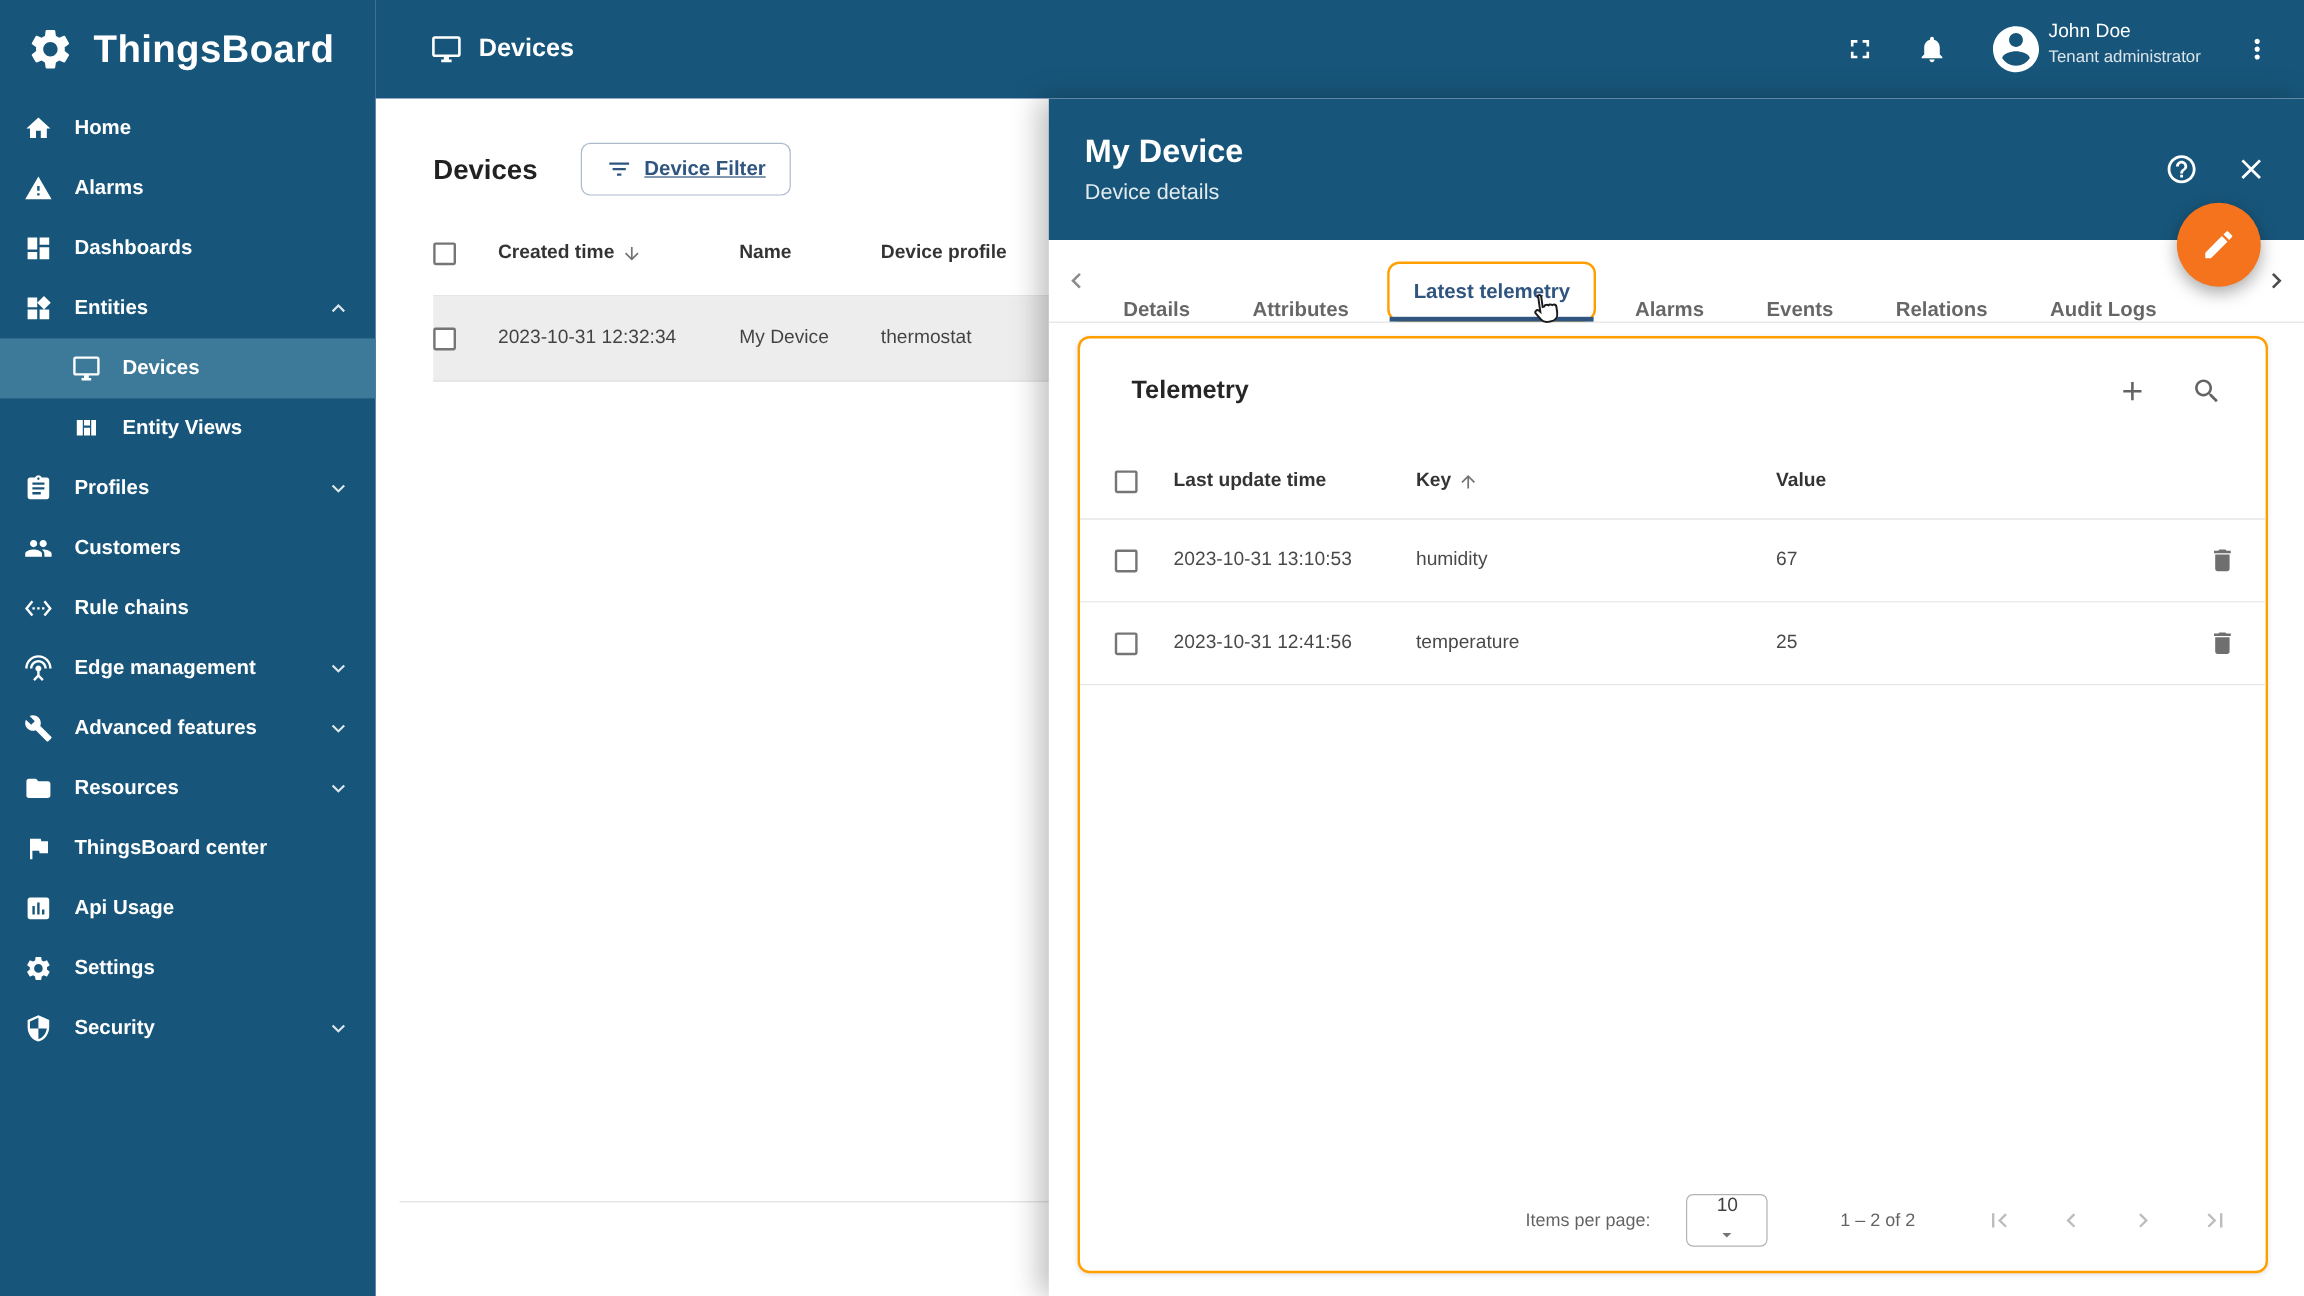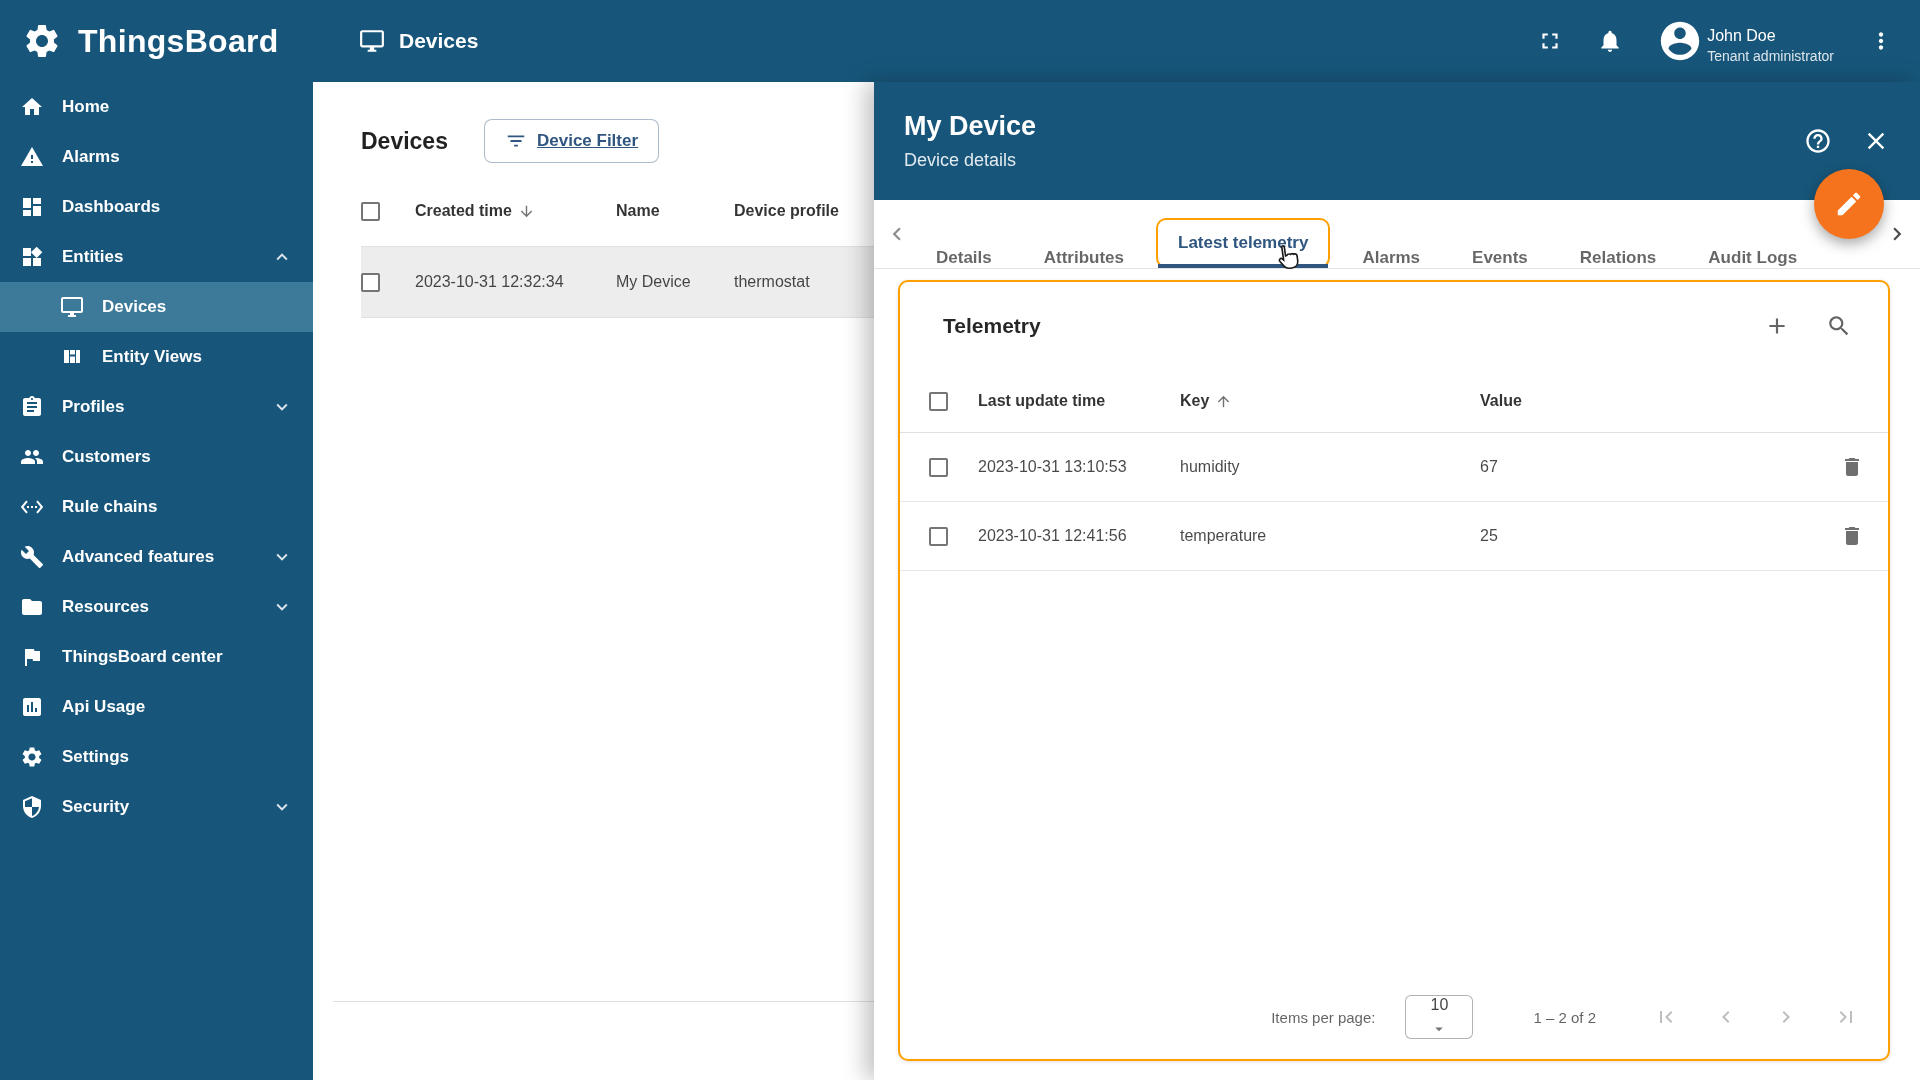--- a/index.html
+++ b/index.html
@@ -19,21 +19,21 @@
   .menu-item .grow{flex:1;}
   .mi{width:24px;height:24px;fill:#fff;}
   .chev{width:22px;height:22px;fill:rgba(255,255,255,.85);}
   .chev.up{transform:rotate(180deg);}
 
   
   .topbar{position:absolute;left:313px;right:0;top:0;height:82px;background:var(--primary);color:#fff;display:flex;align-items:center;padding:0 26px 0 46px;box-sizing:border-box;z-index:4;}
   .topbar-title{display:flex;align-items:center;gap:14px;font-size:21px;font-weight:700;}
   .topbar-right{margin-left:auto;display:flex;align-items:center;gap:34px;}
   .tb-ic{width:26px;height:26px;fill:#fff;cursor:pointer;}
-  .user{display:flex;align-items:flex-end;gap:4px;cursor:pointer;}
+  .user{display:flex;align-items:flex-start;gap:4px;cursor:pointer;}
   .avatar{width:46px;height:46px;fill:#fff;}
   .user-text{display:flex;flex-direction:column;gap:3px;}
   .user-name{font-size:16px;}
   .user-role{font-size:14px;opacity:.85;}
 
   
   .content{position:absolute;left:313px;top:82px;right:0;bottom:0;background:#fff;}
   .panel{padding-left:48px;}
   .panel-head{margin-top:24px;height:70px;display:flex;align-items:center;gap:36px;}
   .panel-title{font-size:23px;font-weight:600;color:rgba(0,0,0,.87);}
@@ -160,20 +160,30 @@
         <span>Customers</span>
       </div>
       <div class="menu-item">
         <svg class="mi" viewBox="0 0 24 24">
             <path d="M7.77 6.76 6.23 5.48.82 12l5.41 6.52 1.54-1.28L3.42 12l4.35-5.24zM7 13h2v-2H7v2zm10-2h-2v2h2v-2zm-6 2h2v-2h-2v2zm6.77-7.52-1.54 1.28L20.58 12l-4.35 5.24 1.54 1.28L23.18 12l-5.41-6.52z"></path>
           </svg>
         <span>Rule chains</span>
       </div>
       <div class="menu-item">
         <svg class="mi" viewBox="0 0 24 24">
+            <path d="M12 5c-3.87 0-7 3.13-7 7h2c0-2.76 2.24-5 5-5s5 2.24 5 5h2c0-3.87-3.13-7-7-7zm1 9.29c.88-.39 1.5-1.26 1.5-2.29 0-1.38-1.12-2.5-2.5-2.5S9.5 10.62 9.5 12c0 1.02.62 1.9 1.5 2.29v3.3L7.59 21 9 22.41l3-3 3 3L16.41 21 13 17.59v-3.3zM12 1C5.93 1 1 5.93 1 12h2c0-4.97 4.03-9 9-9s9 4.03 9 9h2c0-6.07-4.93-11-11-11z"></path>
+          </svg>
+        <span>Edge management</span>
+        <span class="grow"></span>
+        <svg class="chev" viewBox="0 0 24 24">
+            <path d="M7.41 8.59 12 13.17l4.59-4.58L18 10l-6 6-6-6z"></path>
+          </svg>
+      </div>
+      <div class="menu-item">
+        <svg class="mi" viewBox="0 0 24 24">
             <path d="M22.7 19l-9.1-9.1c.9-2.3.4-5-1.5-6.9-2-2-5-2.4-7.4-1.3L9 6 6 9 1.6 4.7C.4 7.1.9 10.1 2.9 12.1c1.9 1.9 4.6 2.4 6.9 1.5l9.1 9.1c.4.4 1 .4 1.4 0l2.3-2.3c.5-.4.5-1.1.1-1.4z"></path>
           </svg>
         <span>Advanced features</span>
         <span class="grow"></span>
         <svg class="chev" viewBox="0 0 24 24">
             <path d="M7.41 8.59 12 13.17l4.59-4.58L18 10l-6 6-6-6z"></path>
           </svg>
       </div>
       <div class="menu-item">
         <svg class="mi" viewBox="0 0 24 24">

